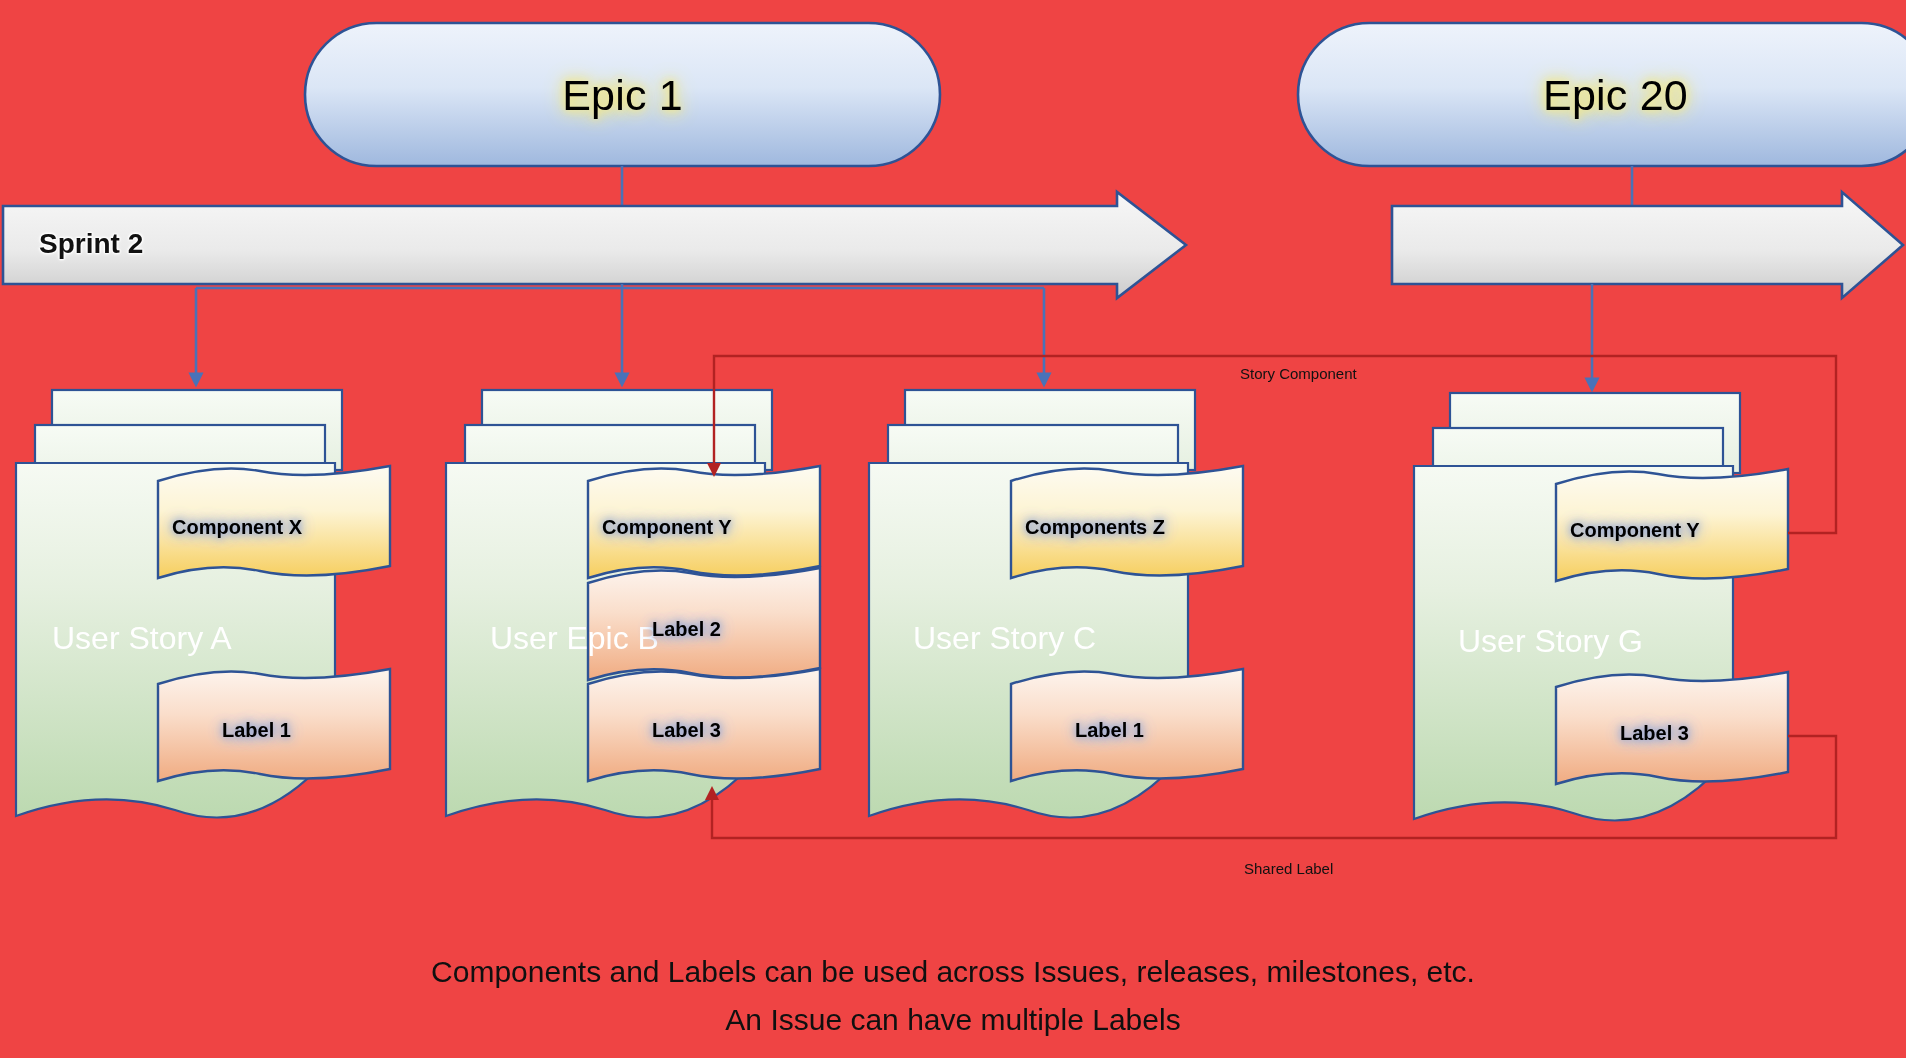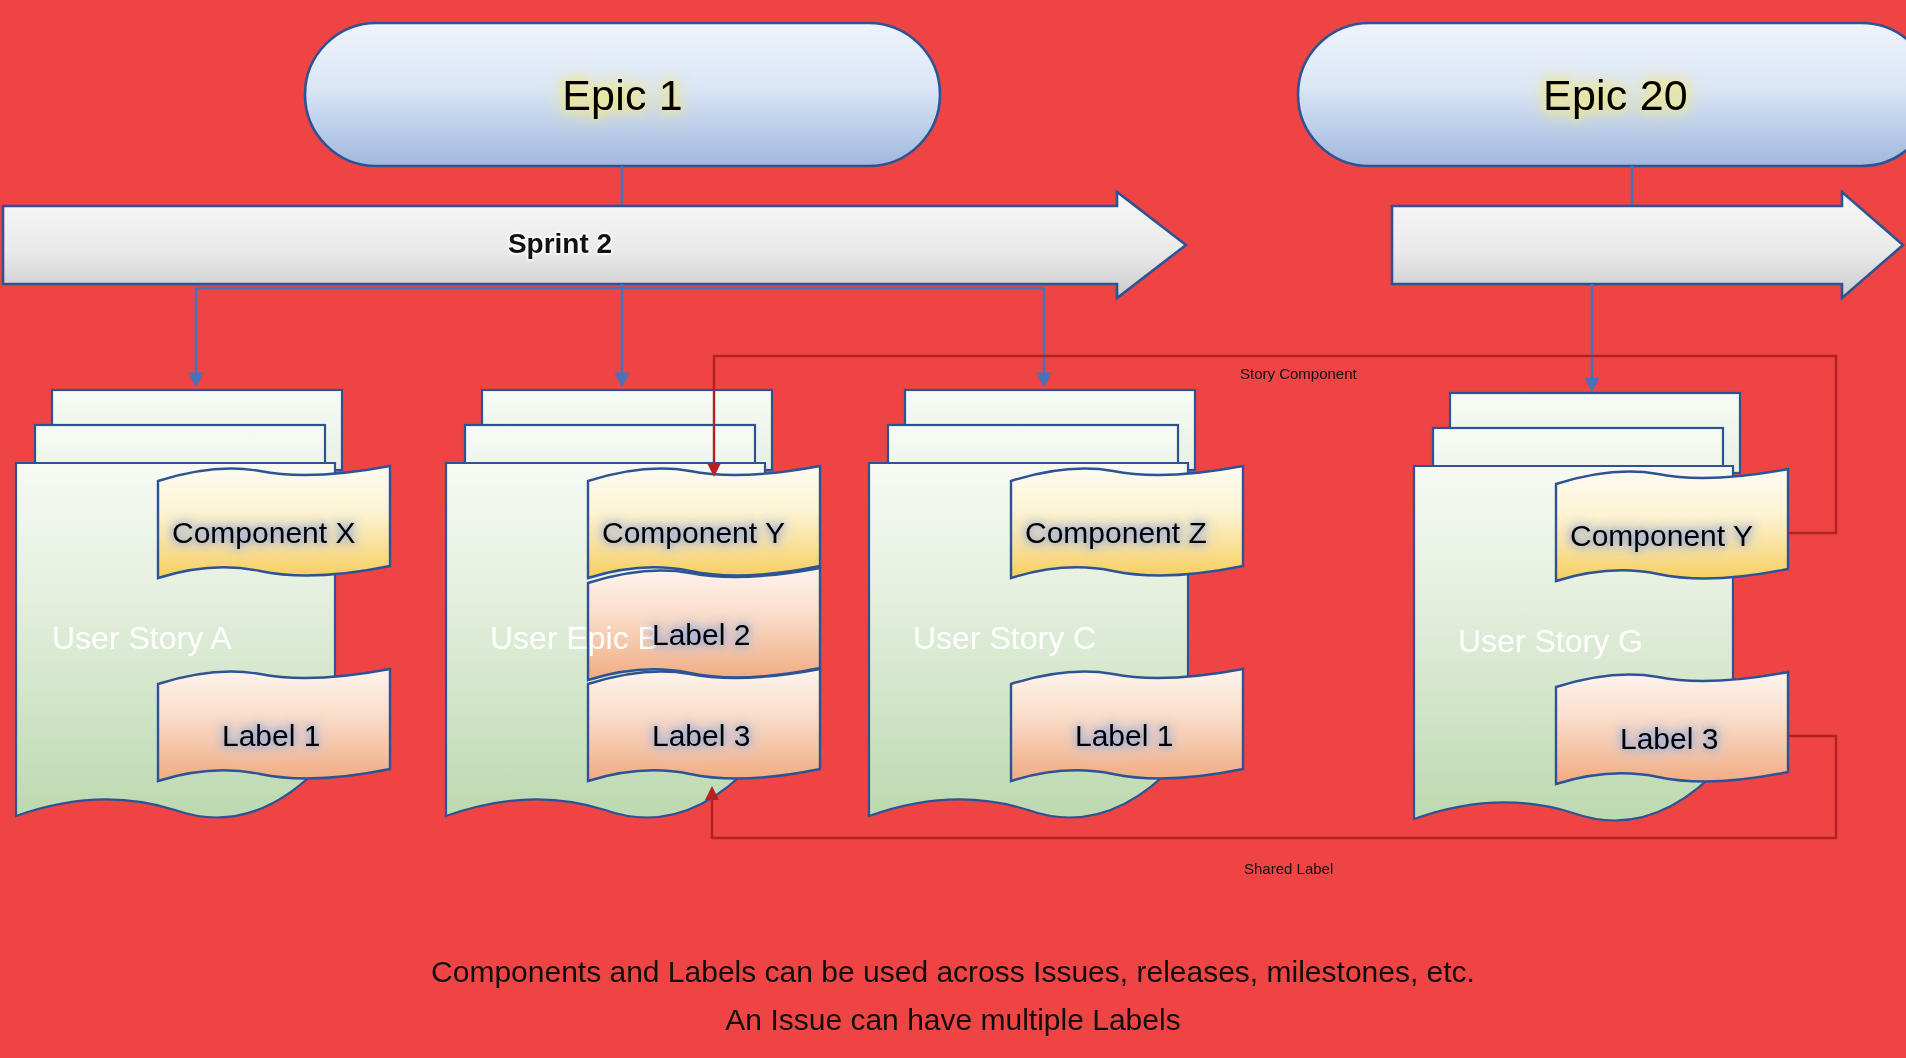--- a/index.html
+++ b/index.html
@@ -16,22 +16,23 @@
   }
   
   .sprint-text{
     font-size:28px;color:#111;font-weight:600;
     text-shadow:0 0 3px #fff,0 0 5px #fff,1px 0 2px #fff,-1px 0 2px #fff,0 1px 2px #fff,0 -1px 2px #fff;
   }
   
   .story-text{font-size:32px;color:#ffffff;}
   
   .ribbon-text{
-    font-size:30px;color:#000;
+    font-size:20px;color:#000;
     text-shadow:0 0 6px #9aacd8,0 0 11px #8fa3d4,0 0 17px #b8c5e6,0 0 22px #cdd7ef;
+    font-weight:bold;
   }
   
   .shared-text{font-size:15px;color:#111;}
   
   .caption{font-size:30px;color:#101010;text-align:center;width:100%;left:0;}
 </style>
 </head>
 <body>
 
 <div id="stage">
@@ -161,33 +162,33 @@
     </g>
 
     <g stroke="#b22222" stroke-width="2.4" fill="none">
       <path d="M1788 736 L1836 736 L1836 838 L712 838 L712 793" marker-end="url(#arrRed)"></path>
     </g>
   </svg>
 
   <div class="lbl epic-text" style="left:305px;top:71px;width:635px;text-align:center;">Epic 1</div>
   <div class="lbl epic-text" style="left:1298px;top:71px;width:635px;text-align:center;">Epic 20</div>
 
-  <div class="lbl sprint-text" style="left:3px;top:228px;width:1114px;text-align:center;">Sprint 2</div>
+  <div class="lbl sprint-text" style="left:3px;top:228px;width:1114px;text-align:left;padding-left:36px;">Sprint 2</div>
 
   <div class="lbl story-text" style="left:52px;top:620px;text-align:right;">User Story A</div>
   <div class="lbl ribbon-text" style="left:172px;top:516px;">Component X</div>
   <div class="lbl ribbon-text" style="left:222px;top:719px;">Label 1</div>
 
   <div class="lbl story-text" style="left:490px;top:620px;">User Epic B</div>
   <div class="lbl ribbon-text" style="left:602px;top:516px;">Component Y</div>
   <div class="lbl ribbon-text" style="left:652px;top:618px;">Label 2</div>
   <div class="lbl ribbon-text" style="left:652px;top:719px;">Label 3</div>
 
   <div class="lbl story-text" style="left:913px;top:620px;">User Story C</div>
-  <div class="lbl ribbon-text" style="left:1025px;top:516px;">Component Z</div>
+  <div class="lbl ribbon-text" style="left:1025px;top:516px;">Components Z</div>
   <div class="lbl ribbon-text" style="left:1075px;top:719px;">Label 1</div>
 
   <div class="lbl story-text" style="left:1458px;top:623px;">User Story G</div>
   <div class="lbl ribbon-text" style="left:1570px;top:519px;">Component Y</div>
   <div class="lbl ribbon-text" style="left:1620px;top:722px;">Label 3</div>
 
   <div class="lbl shared-text" style="left:1240px;top:365px;">Story Component</div>
   <div class="lbl shared-text" style="left:1244px;top:860px;">Shared Label</div>
 
   <div class="lbl caption" style="top:1003px;">An Issue can have multiple Labels</div>

